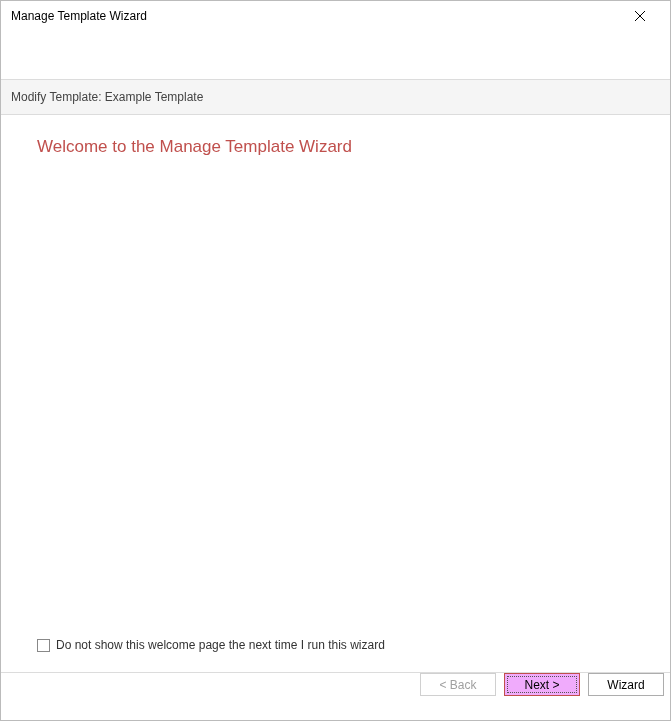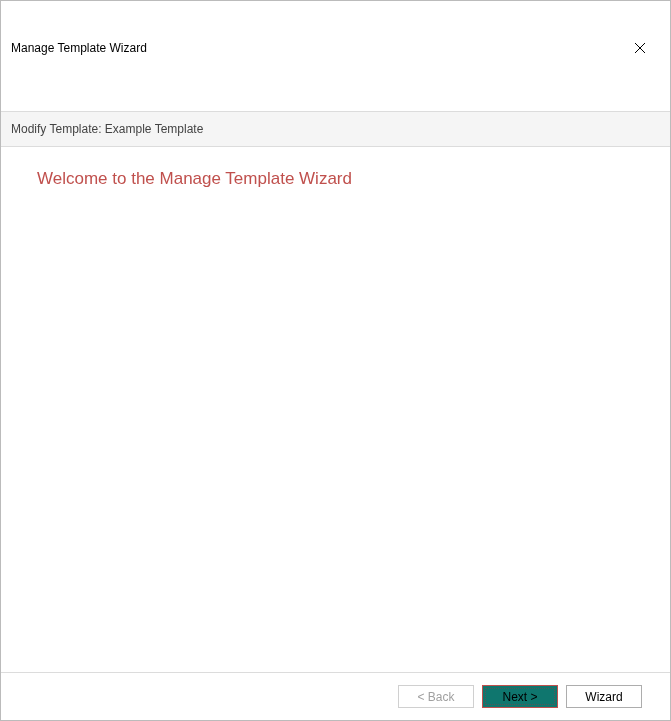--- a/index.html
+++ b/index.html
@@ -18,21 +18,20 @@
       display: flex;
       flex-direction: column;
     }
     .titlebar {
       height: 30px;
       display: flex;
       align-items: center;
       justify-content: space-between;
       padding: 0 8px 0 10px;
       background: #ffffff;
-      margin-top: 32px;
     }
     .titlebar-text {
       color: #000;
       font-size: 12px;
     }
     .close-btn {
       width: 44px;
       height: 30px;
       display: flex;
       align-items: center;
@@ -91,23 +90,22 @@
       height: 13px;
       border: 1px solid #888;
       background: #fff;
       cursor: pointer;
       flex-shrink: 0;
     }
     .footer {
       height: 48px;
       border-top: 1px solid #dcdcdc;
       display: flex;
-      align-items: center;
       justify-content: flex-end;
-      padding: 0 28px;
+      padding: 0 6px;
       gap: 8px;
       background: #ffffff;
     }
     .btn {
       min-width: 76px;
       height: 23px;
       border: 1px solid #adadad;
       background: #fff;
       font-size: 12px;
       font-family: inherit;
@@ -118,21 +116,21 @@
     .btn.disabled {
       color: #a0a0a0;
       border-color: #d0d0d0;
       cursor: default;
       background: #fff;
     }
     .btn.default {
       border: 1px solid #c0504d;
       outline: 1px dotted #555;
       outline-offset: -4px;
-      background: #0f766e;
+      background: #f0abfc;
     }
   </style>
 </head>
 <body>
 
 <div class="titlebar">
   <span class="titlebar-text">Manage Template Wizard</span>
   <button class="close-btn" aria-label="Close">
     <svg viewBox="0 0 10 10">
       <line x1="0" y1="0" x2="10" y2="10" stroke="black" stroke-width="1"></line>
@@ -141,19 +139,23 @@
   </button>
 </div>
 
 <div class="subheader">
   <span>Modify Template: Example Template</span>
 </div>
 
 <div class="content">
   <div class="welcome-title">Welcome to the Manage Template Wizard</div>
   <div class="spacer"></div>
+  <label class="checkbox-row">
+    <span class="checkbox"></span>
+    <span>Do not show this welcome page the next time I run this wizard</span>
+  </label>
 </div>
 
 <div class="footer">
   <button class="btn disabled" disabled="">&lt; Back</button>
   <button class="btn default">Next &gt;</button>
   <button class="btn">Wizard</button>
 </div>
 
 </body></html>

